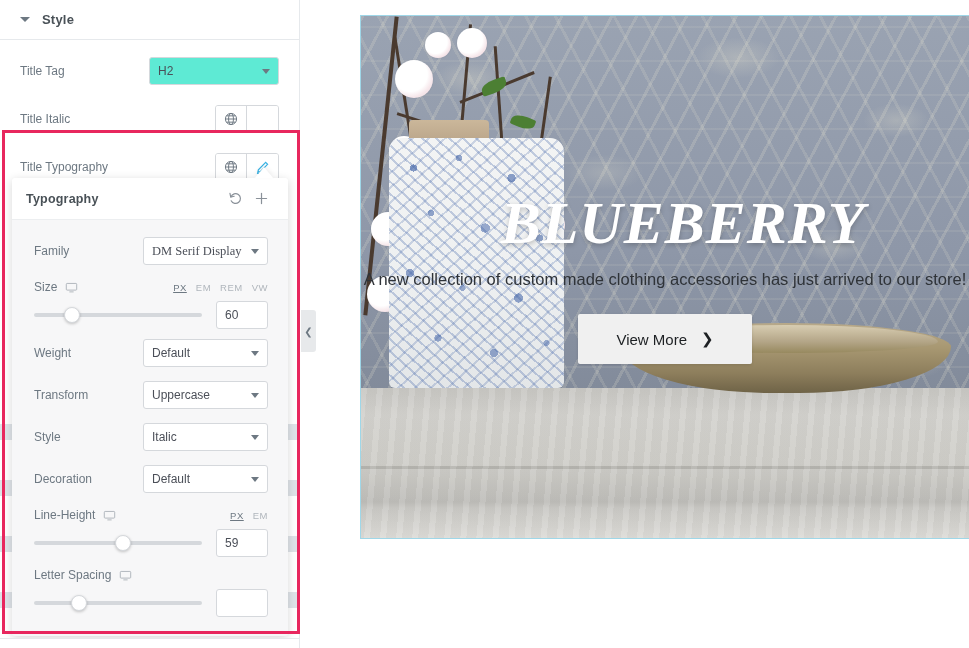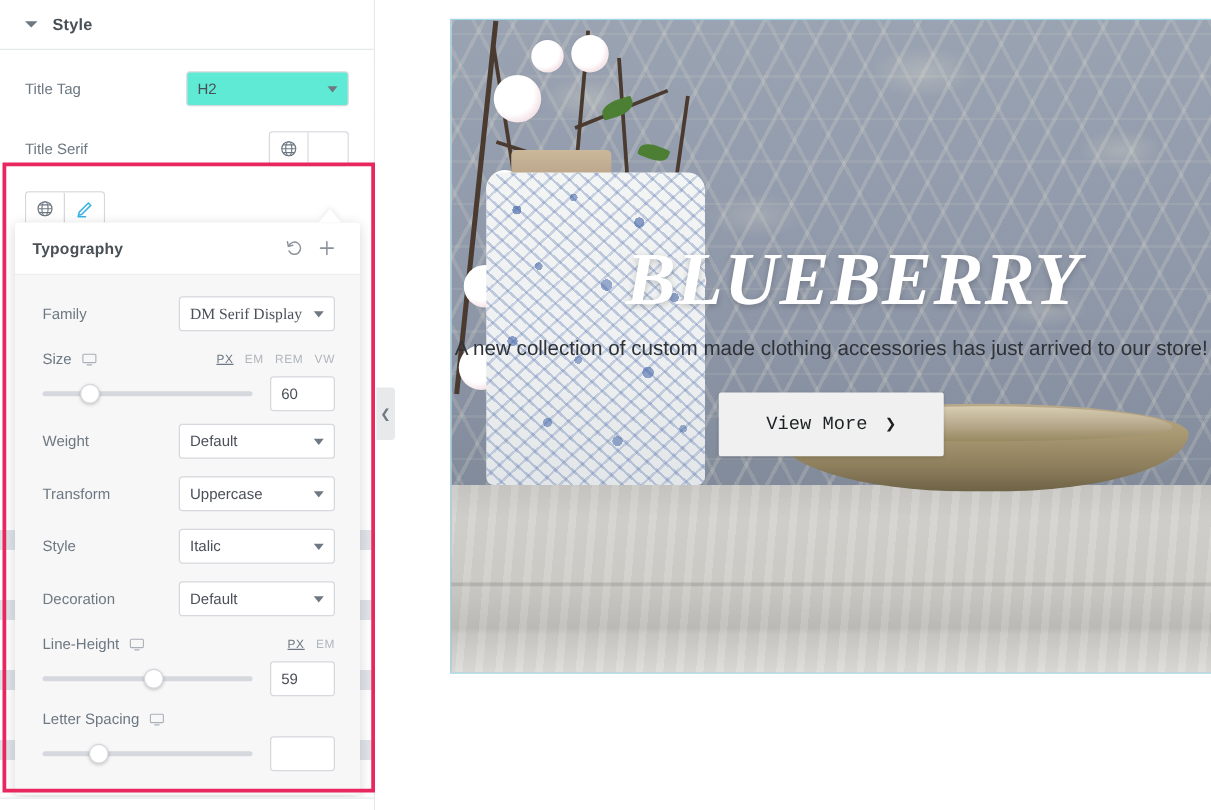--- a/index.html
+++ b/index.html
@@ -238,21 +238,21 @@
     font-size:60px; line-height:59px; color:#ffffff; letter-spacing:1px;
     text-transform:uppercase; text-shadow:0 2px 5px rgba(0,0,0,.22);padding-left:36px;
   }
   .hero-sub{
     margin-top:14px; font-size:16.5px; line-height:25px; color:#2f3338;
     font-family:"Liberation Sans", sans-serif;
   }
   .hero-btn{
     display:inline-flex; align-items:center; gap:14px; margin-top:22px;
     background:#f0f0f0; color:#1d2023; font-size:15px;
-    padding:16px 38px; border-radius:2px; box-shadow:0 1px 3px rgba(0,0,0,.12);font-family:Liberation Mono, monospace;
+    padding:16px 38px; border-radius:2px; box-shadow:0 1px 3px rgba(0,0,0,.12);
   }
   .hero-btn .chev{ font-size:15px; }
 </style>
 </head>
 <body>
 
 <div id="root">
 
   <div class="editor-panel">
 
@@ -270,36 +270,37 @@
 
     <div class="ctrl-row" style="z-index:5;position:relative;background:#fff;margin-top:10px;">
       <span class="ctrl-label">Title Tag</span>
       <div class="sel">
         <span>H2</span>
         <span class="arrow"></span>
       </div>
     </div>
 
     <div class="ctrl-row" style="z-index:5;position:relative;background:#fff;">
-      <span class="ctrl-label">Title Serif</span>
+      <span class="ctrl-label">Title Italic</span>
       <div class="icon-group">
         <div class="icon-cell">
           <svg width="14" height="14" viewBox="0 0 16 16" fill="none" stroke="#6d7882" stroke-width="1.1">
             <circle cx="8" cy="8" r="6.4"></circle>
               <ellipse cx="8" cy="8" rx="2.8" ry="6.4"></ellipse>
             <line x1="1.8" y1="8" x2="14.2" y2="8"></line>
               <line x1="2.9" y1="4.4" x2="13.1" y2="4.4"></line>
             <line x1="2.9" y1="11.6" x2="13.1" y2="11.6"></line>
           </svg>
         </div>
         <div class="swatch-cell"></div>
       </div>
     </div>
 
     <div class="ctrl-row" style="z-index:5;position:relative;background:#fff;">
+      <span class="ctrl-label">Title Typography</span>
       <div class="icon-group">
         <div class="icon-cell">
           <svg width="14" height="14" viewBox="0 0 16 16" fill="none" stroke="#6d7882" stroke-width="1.1">
             <circle cx="8" cy="8" r="6.4"></circle>
               <ellipse cx="8" cy="8" rx="2.8" ry="6.4"></ellipse>
             <line x1="1.8" y1="8" x2="14.2" y2="8"></line>
               <line x1="2.9" y1="4.4" x2="13.1" y2="4.4"></line>
             <line x1="2.9" y1="11.6" x2="13.1" y2="11.6"></line>
           </svg>
         </div>

